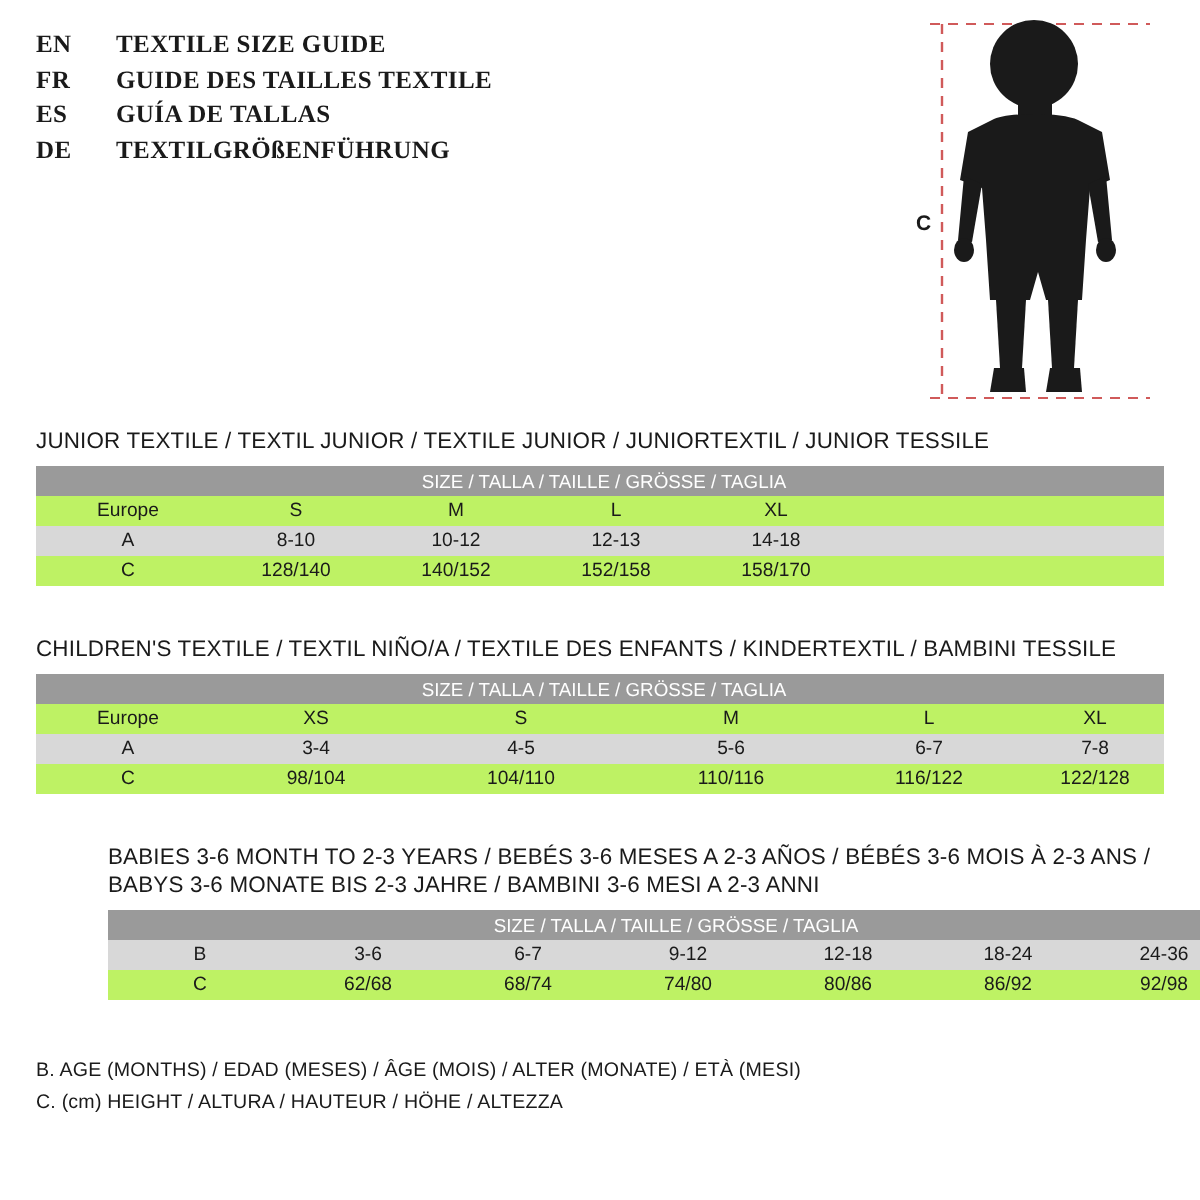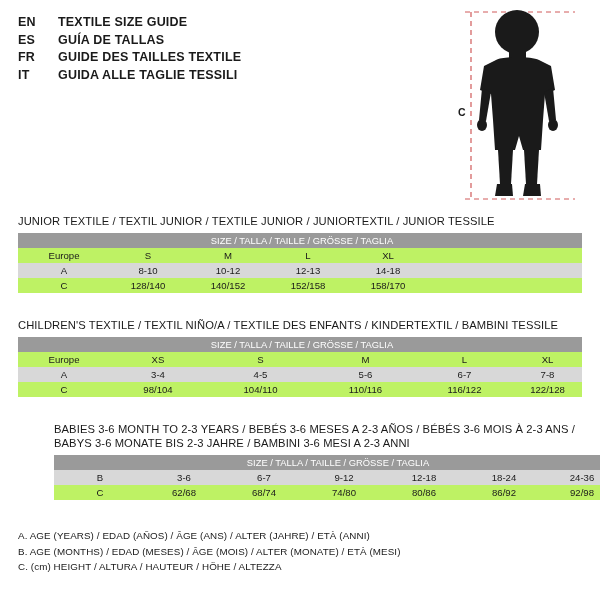--- a/index.html
+++ b/index.html
@@ -27,20 +27,21 @@
     width: 420px;
   }
   .header-row {
     display: flex;
     align-items: center;
     font-size: 12.5px;
     font-weight: bold;
     letter-spacing: 0.2px;
     line-height: 17.5px;
     white-space: nowrap;
+    font-family: Liberation Serif, serif;
   }
   .header-lang {
     width: 40px;
     flex: 0 0 40px;
   }
   .header-title { flex: 1 1 auto; }
 
   
   .figure {
     position: absolute;
@@ -109,30 +110,30 @@
 <body>
 
 <div class="page">
 
   <div class="header">
     <div class="header-row">
       <span class="header-lang">EN</span>
       <span class="header-title">TEXTILE SIZE GUIDE</span>
     </div>
     <div class="header-row">
+      <span class="header-lang">FR</span>
+      <span class="header-title">GUIDE DES TAILLES TEXTILE</span>
+    </div>
+    <div class="header-row">
       <span class="header-lang">ES</span>
       <span class="header-title">GUÍA DE TALLAS</span>
     </div>
     <div class="header-row">
-      <span class="header-lang">FR</span>
-      <span class="header-title">GUIDE DES TAILLES TEXTILE</span>
-    </div>
-    <div class="header-row">
-      <span class="header-lang">IT</span>
-      <span class="header-title">GUIDA ALLE TAGLIE TESSILI</span>
+      <span class="header-lang">DE</span>
+      <span class="header-title">TEXTILGRÖßENFÜHRUNG</span>
     </div>
   </div>
 
   <div class="figure">
     <svg width="140" height="195" viewBox="0 0 140 195">
 
       <line x1="16" y1="4" x2="16" y2="191" stroke="#d05a5a" stroke-width="1.2" stroke-dasharray="5,4"></line>
 
       <line x1="10" y1="4" x2="120" y2="4" stroke="#d05a5a" stroke-width="1" stroke-dasharray="5,4"></line>
 
@@ -284,18 +285,17 @@
         <td>74/80</td>
         <td>80/86</td>
         <td>86/92</td>
         <td>92/98</td>
       </tr>
     </tbody>
       </table>
   </div>
 
   <div class="footnotes">
-    <div class="footnote">A. AGE (YEARS) / EDAD (AÑOS) / ÂGE (ANS) / ALTER (JAHRE) / ETÀ (ANNI)</div>
     <div class="footnote">B. AGE (MONTHS) / EDAD (MESES) / ÂGE (MOIS) / ALTER (MONATE) / ETÀ (MESI)</div>
     <div class="footnote">C. (cm) HEIGHT / ALTURA / HAUTEUR / HÖHE / ALTEZZA</div>
   </div>
 
 </div>
 
 </body></html>

